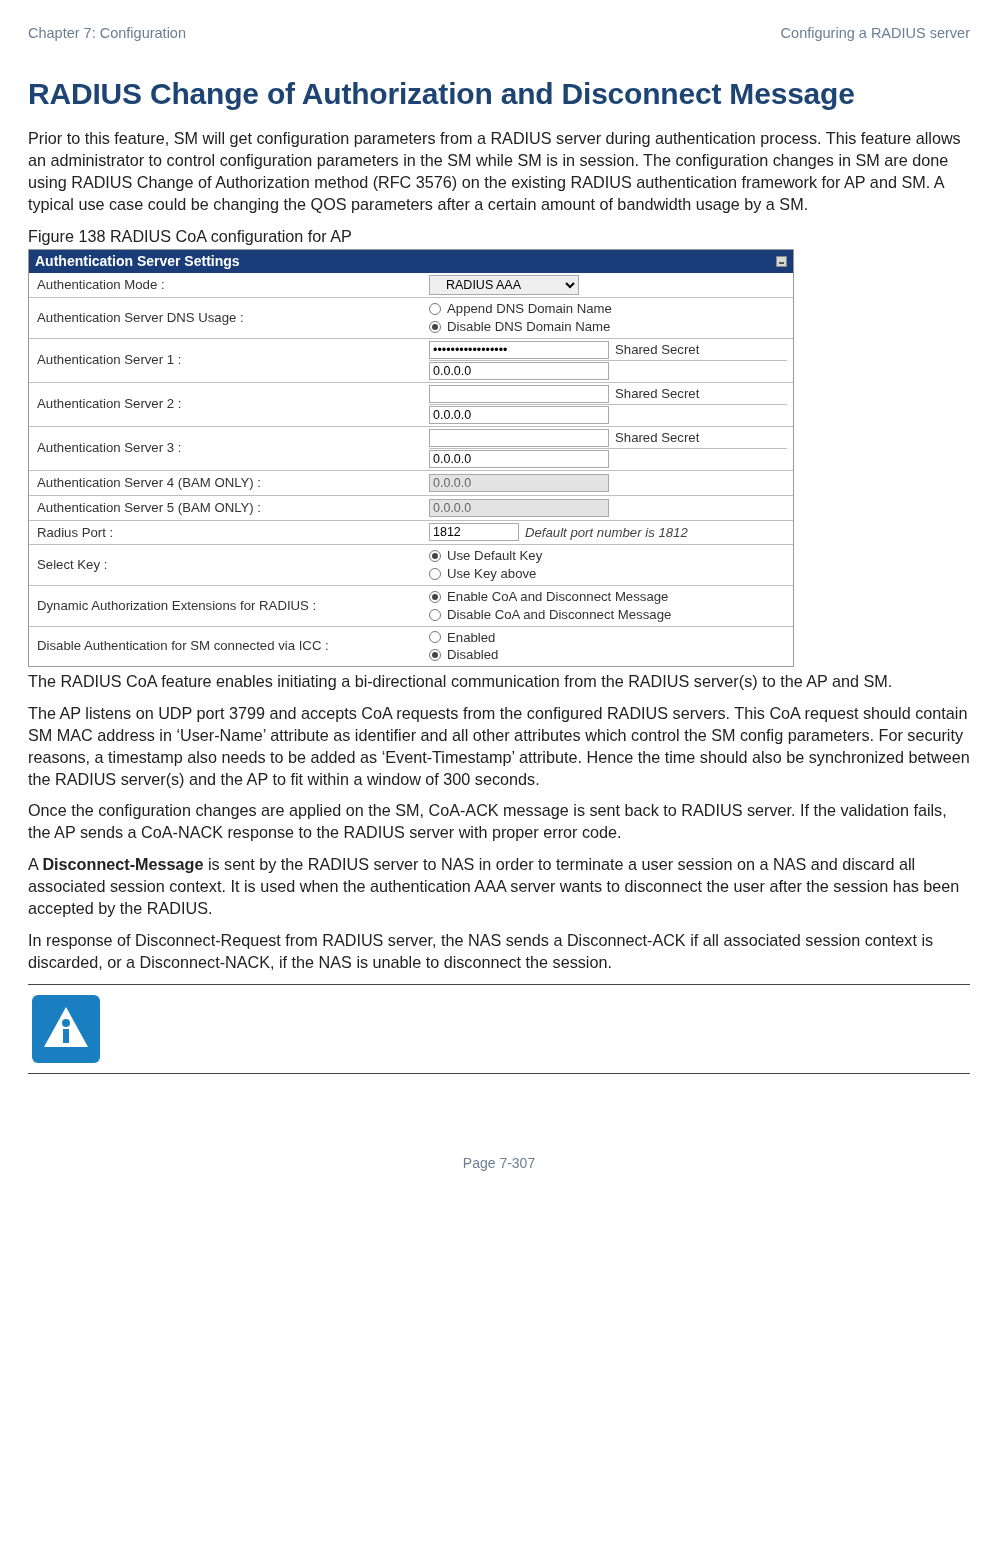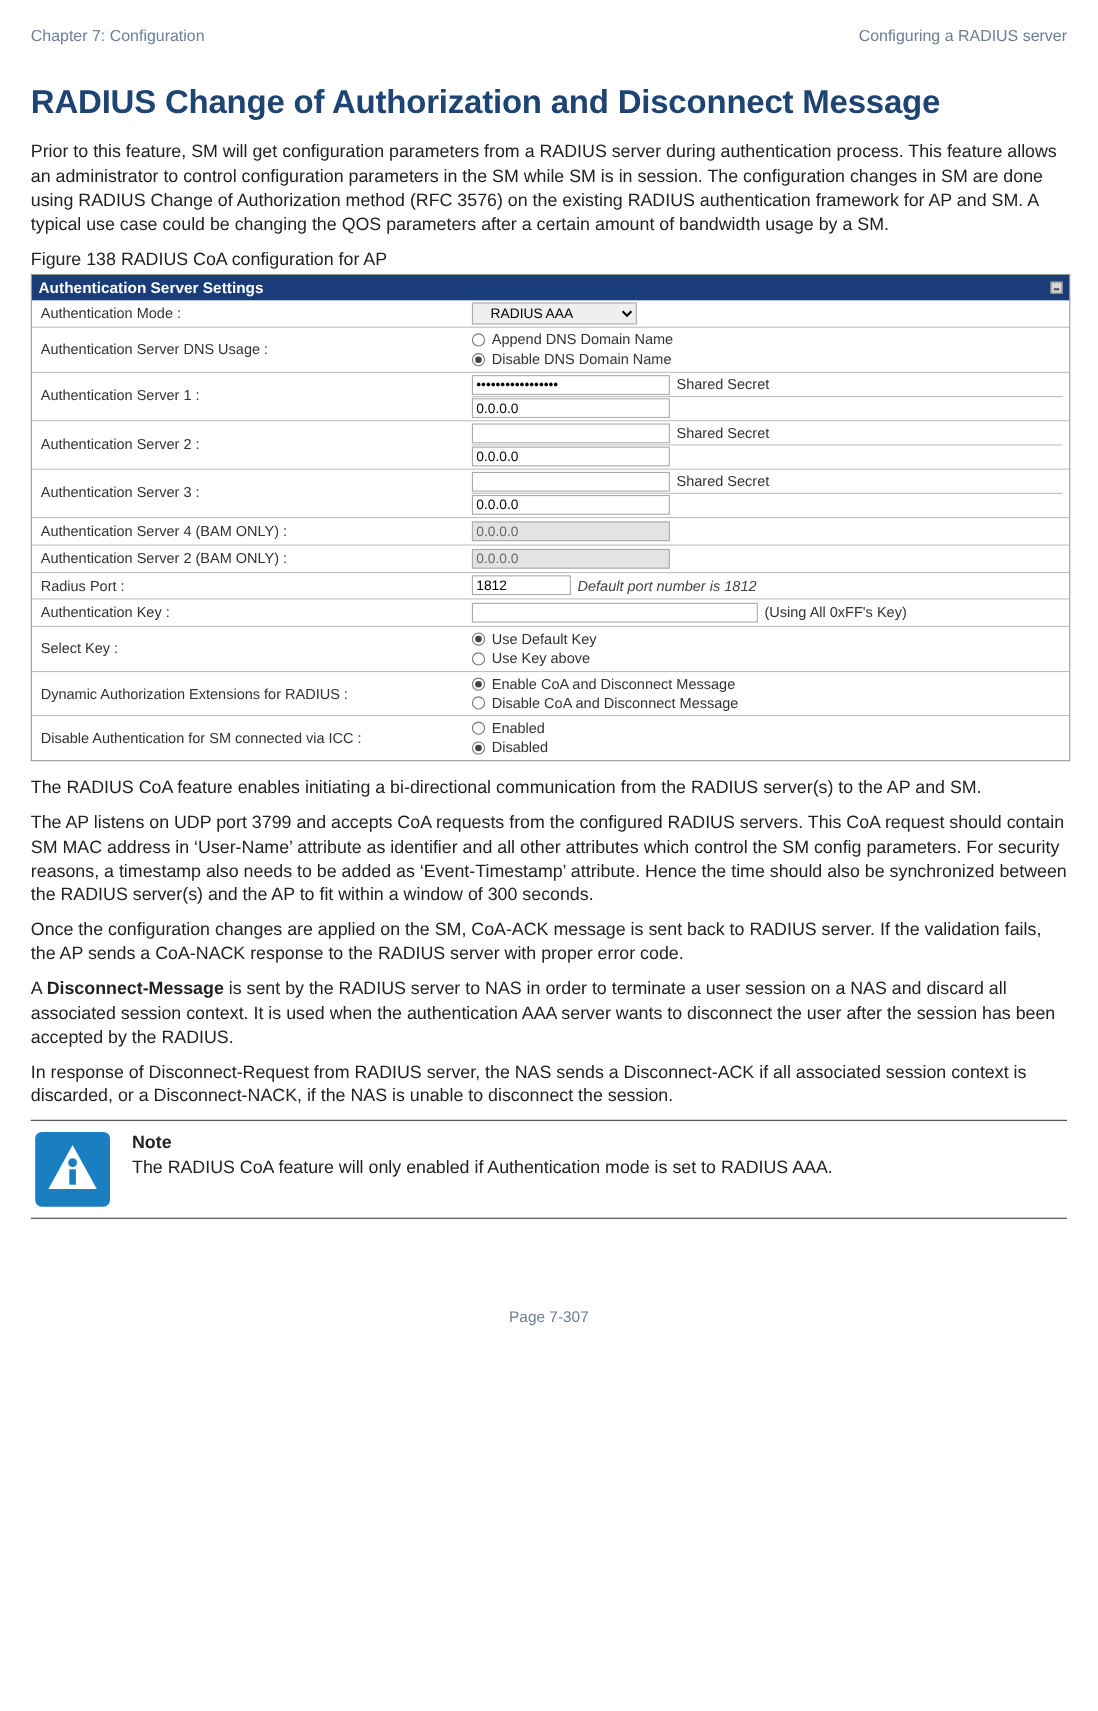--- a/index.html
+++ b/index.html
@@ -10,21 +10,21 @@
     padding: 24px 28px 40px 28px;
     color: #222;
     font-size: 16.2px;
     line-height: 1.35;
   }
   .header-row { display: flex; justify-content: space-between; color: #6a7f96; font-size: 14.5px; margin-bottom: 30px; }
   h1 { color: #1d4472; font-size: 30px; font-weight: 700; margin-bottom: 14px; letter-spacing: -0.2px; }
   .para { margin-bottom: 10px; }
   .fig-caption { margin-bottom: 2px; }
   .fig-caption .bold { font-weight: 400; }
-  .cfg-box { border: 1px solid #999; width: 945px; font-family: Arial, sans-serif; font-size: 13.2px; color: #333; margin-bottom: 14px; }
+  .cfg-box { border: 1px solid #999; width: 766px; font-family: Arial, sans-serif; font-size: 13.2px; color: #333; margin-bottom: 4px; }
   .cfg-title { background: #1a3d7a; color: #fff; font-weight: 700; font-size: 14px; padding: 2px 6px; display:flex; justify-content:space-between; align-items:center; }
   .minimize-box { width:11px; height:11px; background:#d8d8d8; border:1px solid #888; display:inline-block; position:relative; }
   .minimize-box::after { content:""; position:absolute; left:2px; right:2px; bottom:2px; height:2px; background:#555; }
   .row { display:flex; border-top:1px solid #bfbfbf; }
   .row.nob { border-top:none; }
   .lbl { width: 400px; padding:3px 6px 3px 8px; display:flex; align-items:center; white-space:pre-wrap; }
   .val { flex:1; padding:2px 6px 2px 0; display:flex; align-items:center; gap:6px; flex-wrap:wrap; }
   .val.stack { flex-direction:row; align-items:flex-start; gap:0; }
   .val .line { display:flex; align-items:center; gap:6px; width:100%; }
   select.fake { font-size:12.5px; border:1px solid #aaa; background:#efefef; padding:1px 12px; width:150px; }
@@ -126,41 +126,34 @@
   </div>
 
   <div class="row">
     <div class="lbl">Authentication Server 4 (BAM ONLY) :</div>
     <div class="val">
         <input class="txt gray" style="width: 180px;" value="0.0.0.0">
       </div>
   </div>
 
   <div class="row">
-    <div class="lbl">Authentication Server 2 (BAM ONLY) :</div>
+    <div class="lbl">Authentication Server 5 (BAM ONLY) :</div>
     <div class="val">
         <input class="txt gray" style="width: 180px;" value="0.0.0.0">
       </div>
   </div>
 
   <div class="row">
     <div class="lbl">Radius Port :</div>
     <div class="val">
       <input class="txt" style="width: 90px;" value="1812">
       <span class="italic">Default port number is 1812</span>
     </div>
   </div>
 
-  <div class="row">
-    <div class="lbl">Authentication Key :</div>
-    <div class="val">
-      <input class="txt" style="width: 260px;" value="">
-      <span>(Using All 0xFF's Key)</span>
-    </div>
-  </div>
 
   <div class="row">
     <div class="lbl">Select Key :</div>
     <div class="val stack">
       <div class="line">
           <span class="radio checked"></span>
           <span>Use Default Key</span>
         </div>
       <div class="line">
           <span class="radio"></span>
@@ -207,19 +200,15 @@
 <p class="para">In response of Disconnect-Request from RADIUS server, the NAS sends a Disconnect-ACK if all associated session context is discarded, or a Disconnect-NACK, if the NAS is unable to disconnect the session.</p>
 
 <div class="note-table">
   <div class="note-icon">
     <svg width="52" height="52" viewBox="0 0 52 52">
       <polygon points="26,4 48,44 4,44" fill="#ffffff"></polygon>
       <circle cx="26" cy="20" r="4" fill="#1a7fc0"></circle>
       <rect x="23" y="26" width="6" height="14" fill="#1a7fc0"></rect>
     </svg>
   </div>
-  <div class="note-body">
-    <div class="bold">Note</div>
-    <div>The RADIUS CoA feature will only enabled if Authentication mode is set to RADIUS AAA.</div>
-  </div>
 </div>
 
 <div class="footer">Page 7-307</div>
 
 </body></html>

